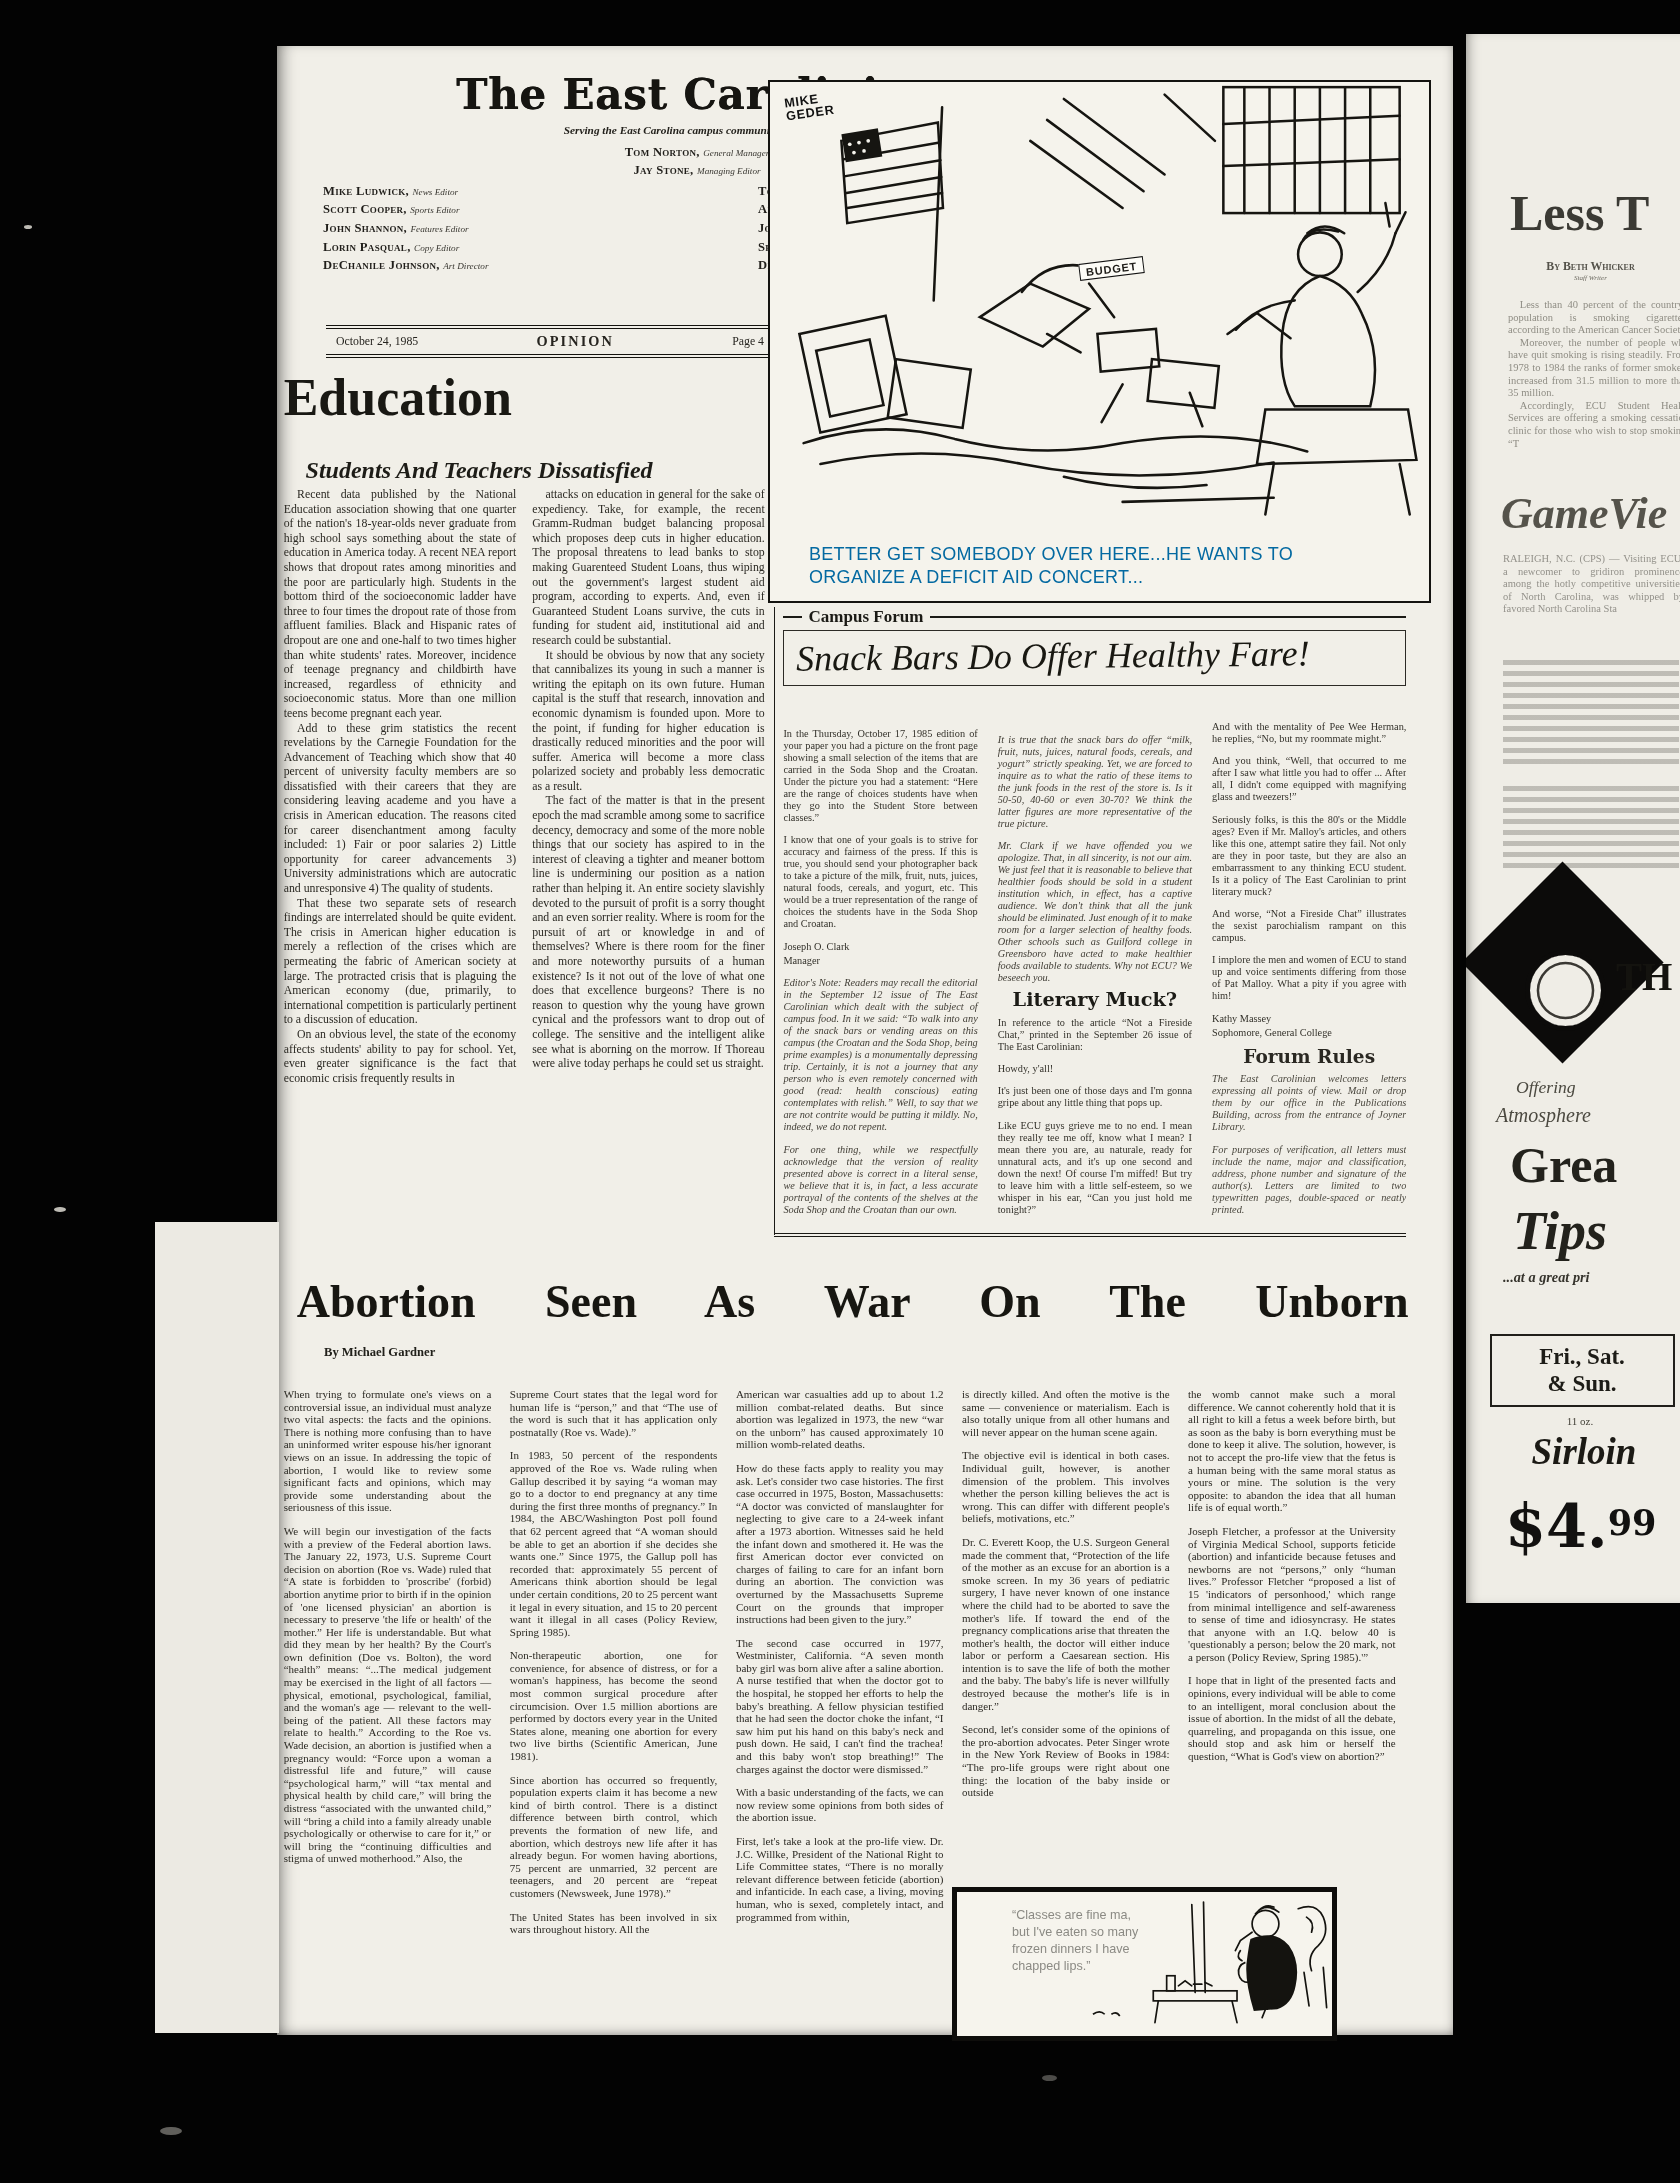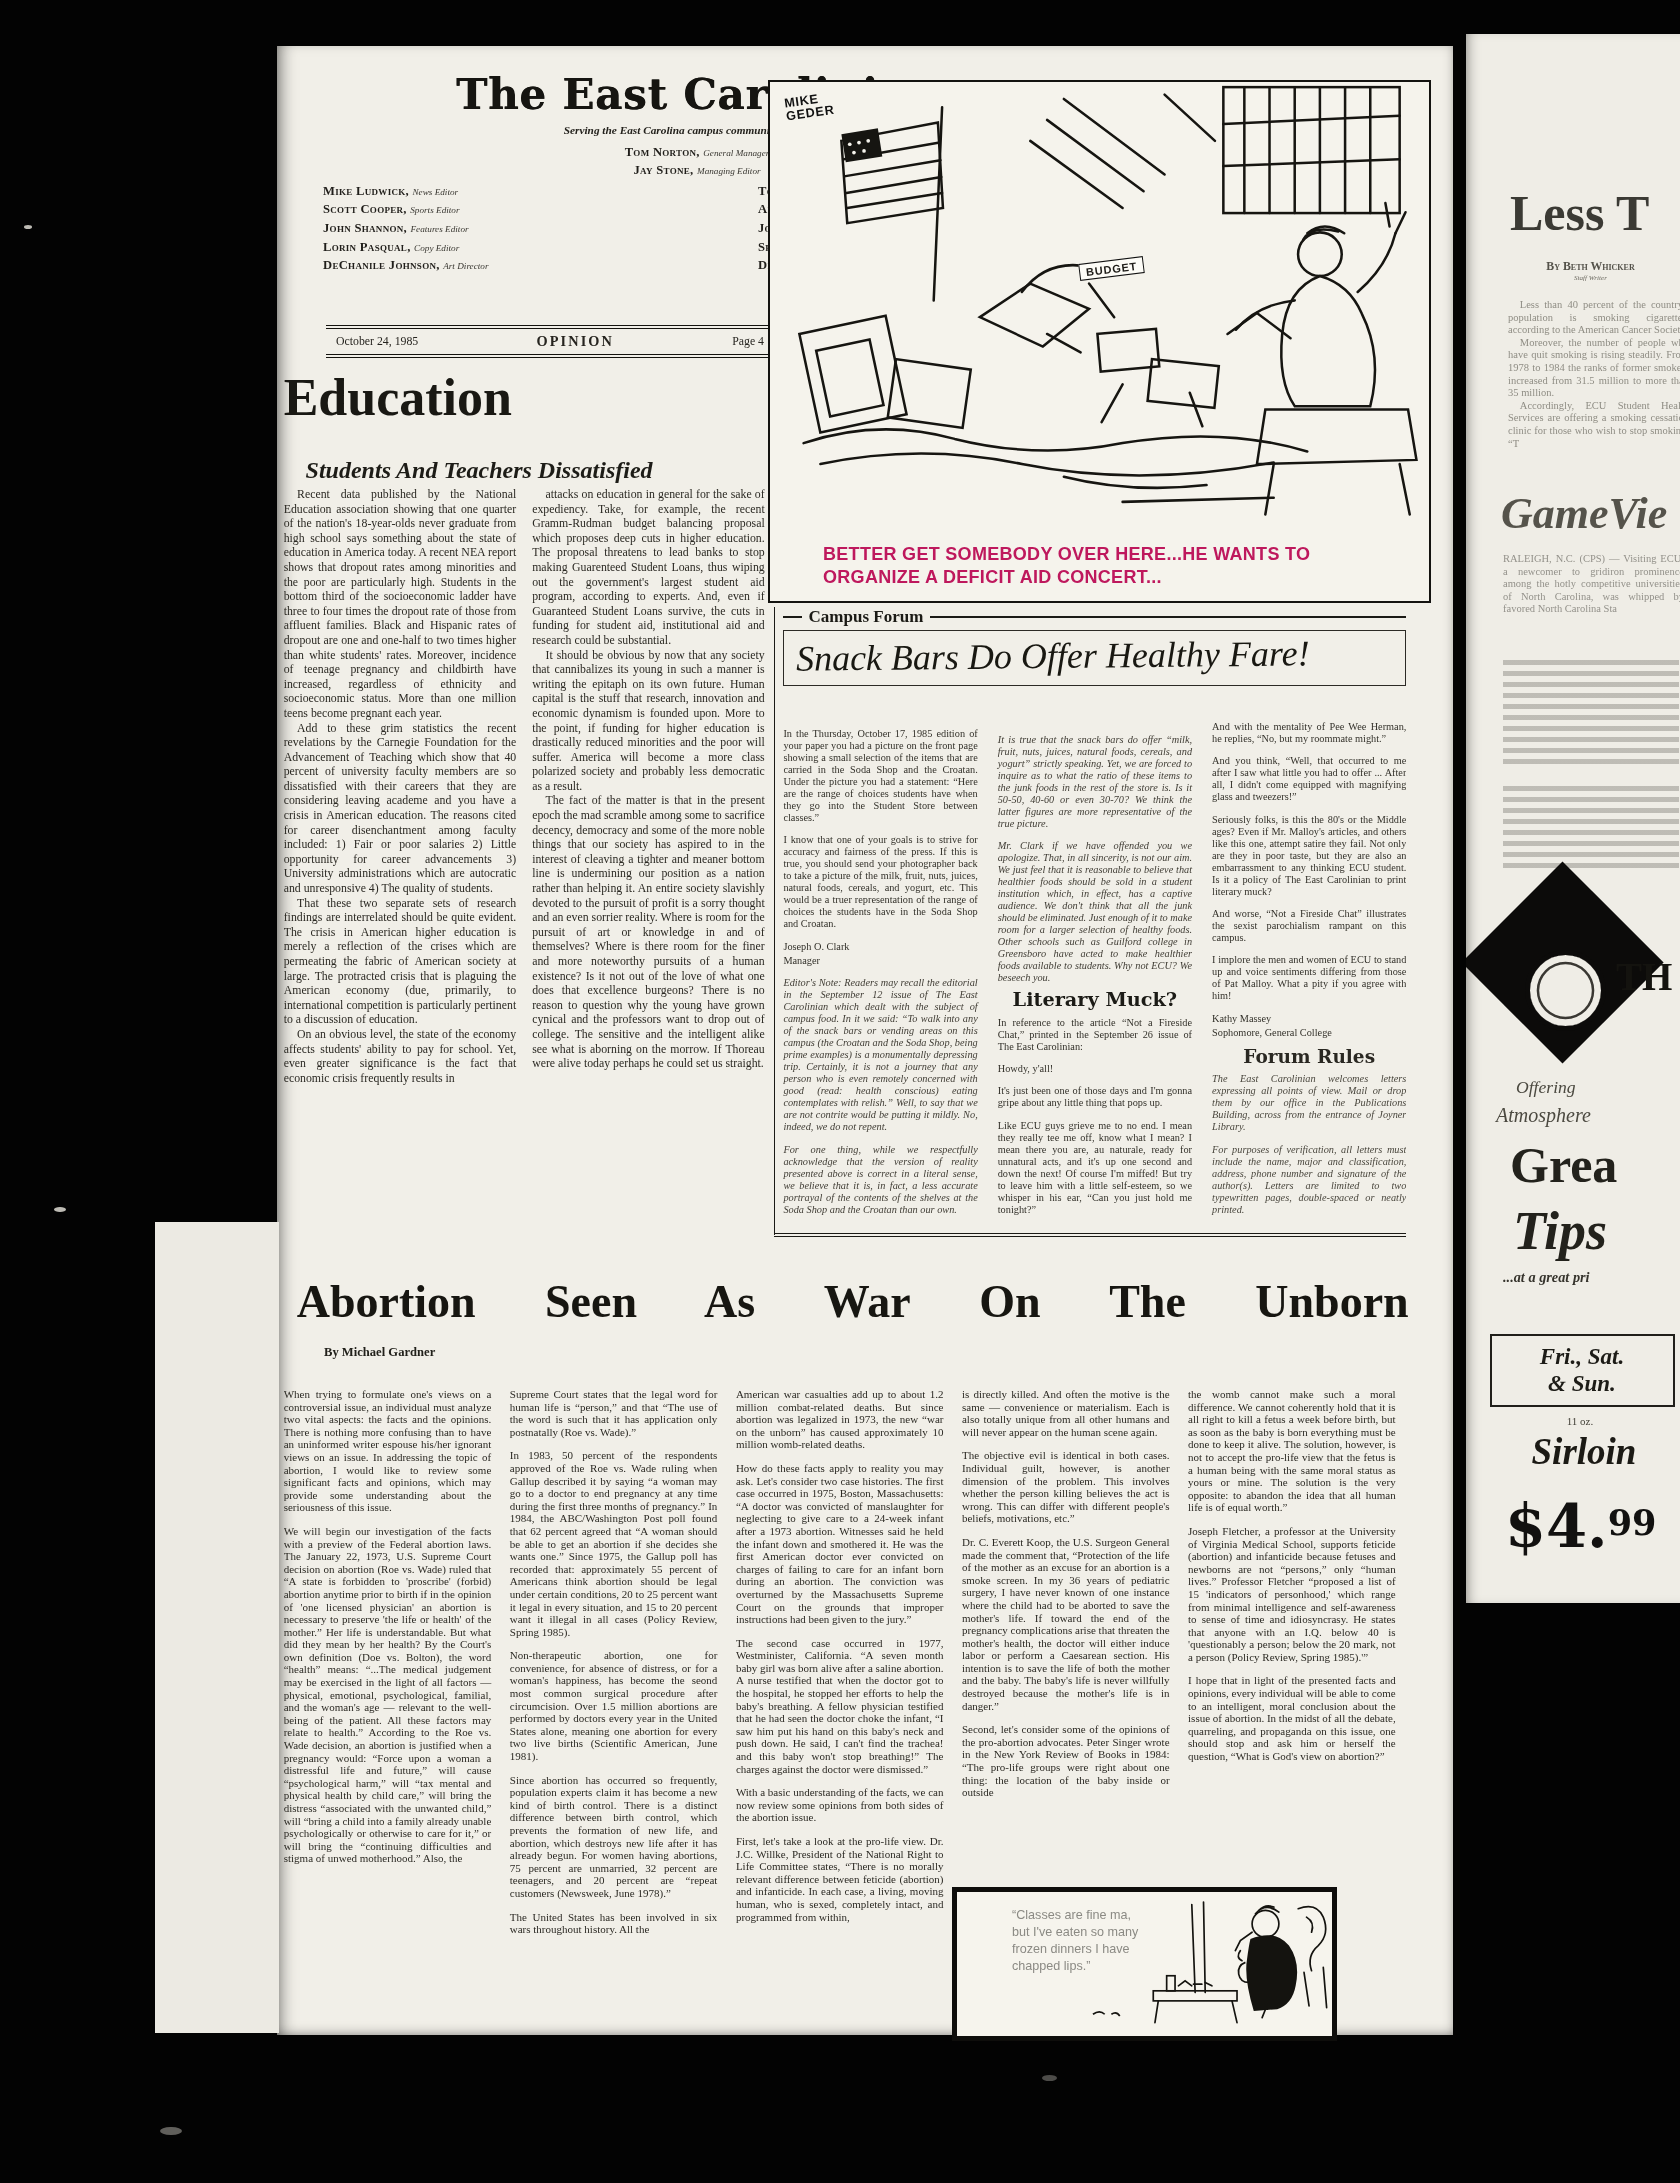--- a/index.html
+++ b/index.html
@@ -41,22 +41,22 @@
   .col p{margin:0;text-indent:13.4px;}
 
   
   .cartoon-top{position:absolute;left:491px;top:34px;width:659px;height:519px;margin:0;
       border:2.5px solid #141310;background:#f5f3ec;overflow:hidden;}
   .cartoon-top svg{position:absolute;left:0;top:0;}
   .cartoon-sig{position:absolute;left:15px;top:11.8px;transform:rotate(-8deg);font-family:"Liberation Sans",sans-serif;
       font-weight:bold;font-size:12.6px;letter-spacing:0.8px;color:#111;width:50px;line-height:12.6px;}
   .budget-tag{position:absolute;left:309px;top:178px;transform:rotate(-7deg);background:#fdfcf7;border:1.7px solid #111;
       font-family:"Liberation Sans",sans-serif;font-weight:bold;font-size:11px;padding:1.7px 5.9px;letter-spacing:0.8px;}
-  .cartoon-caption{position:absolute;left:53px;bottom:11.8px;font-family:"Liberation Sans",sans-serif;
-      font-weight:bold;font-size:18px;letter-spacing:0.3px;color:#be185d;line-height:23px;}
+  .cartoon-caption{position:absolute;left:39px;bottom:11.8px;font-family:"Liberation Sans",sans-serif;
+      font-weight:normal;font-size:18px;letter-spacing:0.3px;color:#0369a1;line-height:23px;}
   .cartoon-caption p{margin:0;text-indent:0;}
 
   
   .forum-section{position:absolute;left:497px;top:561px;width:623px;border-left:1.7px solid #1b1a16;
       border-bottom:4.2px double #1b1a16;padding:0 0 6.7px 8.4px;}
   .forum-label{display:flex;align-items:center;gap:6.7px;font-weight:bold;font-size:17px;color:#1b1a15;}
   .forum-label::before{content:"";width:18.5px;border-top:2.5px solid #1b1a15;}
   .forum-label::after{content:"";flex:1;border-top:2.5px solid #1b1a15;}
   .forum-headline-box{border:1.7px solid #2c2a25;margin-top:3.4px;padding:3.4px 11.8px 8.4px;}
   .forum-headline{font-style:italic;font-size:36px;font-weight:500;color:#191812;display:inline-block;transform:rotate(-.6deg);}
@@ -104,21 +104,21 @@
       transform:rotate(45deg);}
   .rp-disc{position:absolute;left:59px;top:916px;width:71px;height:71px;border-radius:50%;background:#efede6;
       border:5px solid #0c0b0a;box-shadow:inset 0 0 0 6.7px #efede6, inset 0 0 0 9.2px #3a3833;}
   .rp-th{position:absolute;left:150px;top:920px;font-size:39px;font-weight:bold;color:#14130f;}
   .rp-offering{position:absolute;left:50px;top:1043px;font-style:italic;font-size:17.6px;color:#4b4940;}
   .rp-atmosphere{position:absolute;left:30px;top:1070px;font-style:italic;font-size:20px;color:#4b4940;}
   .rp-great{position:absolute;left:44px;top:1102px;font-size:50px;font-weight:bold;white-space:nowrap;color:#23221c;}
   .rp-tips{position:absolute;left:47px;top:1166px;font-size:54px;font-weight:bold;font-style:italic;white-space:nowrap;color:#23221c;}
   .rp-adline{position:absolute;left:37px;top:1235px;font-size:14.3px;font-weight:bold;font-style:italic;white-space:nowrap;color:#35332c;}
   .rp-days{position:absolute;left:23.5px;top:1300px;width:181px;border:2.5px solid #201f1a;padding:6.7px 0 8.4px;
-      text-align:center;font-weight:bold;font-style:italic;font-size:23px;line-height:27px;color:#1d1c17;}
+      text-align:center;font-weight:bold;font-size:23px;line-height:27px;color:#1d1c17;}
   .rp-size{position:absolute;left:34px;top:1381px;width:160px;text-align:center;font-size:11px;color:#44423a;}
   .rp-item{position:absolute;left:34px;top:1396px;width:168px;text-align:center;font-style:italic;font-weight:bold;
       font-size:37px;color:#1b1a15;}
   .rp-price{position:absolute;left:39px;top:1458px;font-weight:bold;color:#121110;font-family:"DejaVu Serif",serif;}
   .rp-price .dollars{font-size:59px;}
   .rp-price .cents{font-size:35px;vertical-align:11.8px;}
 </style>
 </head>
 <body>
 

